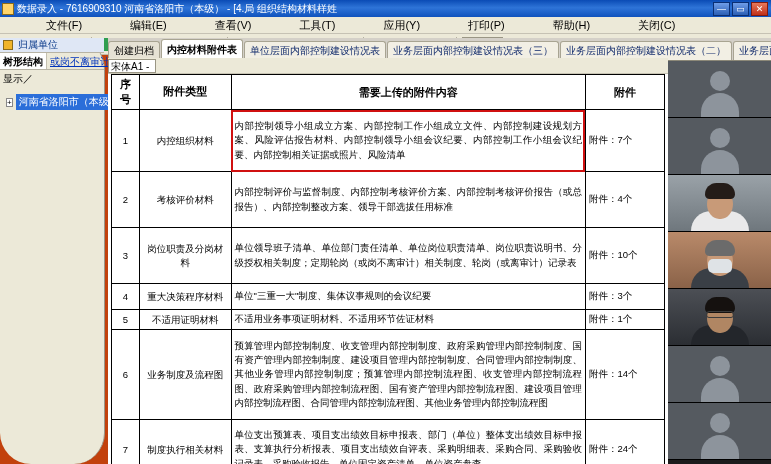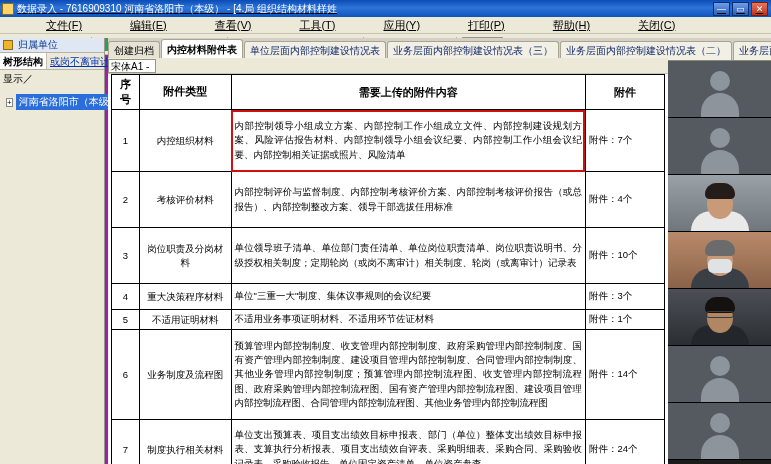--- a/index.html
+++ b/index.html
@@ -7,22 +7,21 @@
     margin: 0; padding: 0;
     width: 771px; height: 464px;
     overflow: hidden;
     font-family: "Liberation Sans", sans-serif;
     font-size: 11px;
     background: #d4d0c8;
   }
   #app {
     position: relative;
     width: 771px; height: 464px;
-    background: #a21caf;
-    text-decoration: underline;
+    background: #c2410c;
   }
 
   
   .titlebar {
     height: 17px;
     background: linear-gradient(180deg, #0a4bb5 0%, #2e74d8 45%, #0f52bd 100%);
     color: #fff;
     display: flex;
     align-items: center;
     padding: 0 2px;
@@ -140,20 +139,21 @@
     font-size: 10px;
   }
 
   
   .leftpanel {
     position: absolute;
     left: 0; top: 38px;
     width: 105px; height: 426px;
     background: #ece9d8;
     border-right: 1px solid #9b978a;
+    border-radius: 31px;
   }
   .lp-header {
     height: 15px;
     background: #dfe7f5;
     border-bottom: 1px solid #b7b3a4;
     font-size: 10px;
     color: #0a3a8a;
     padding-left: 18px;
     line-height: 14px;
     position: relative;

